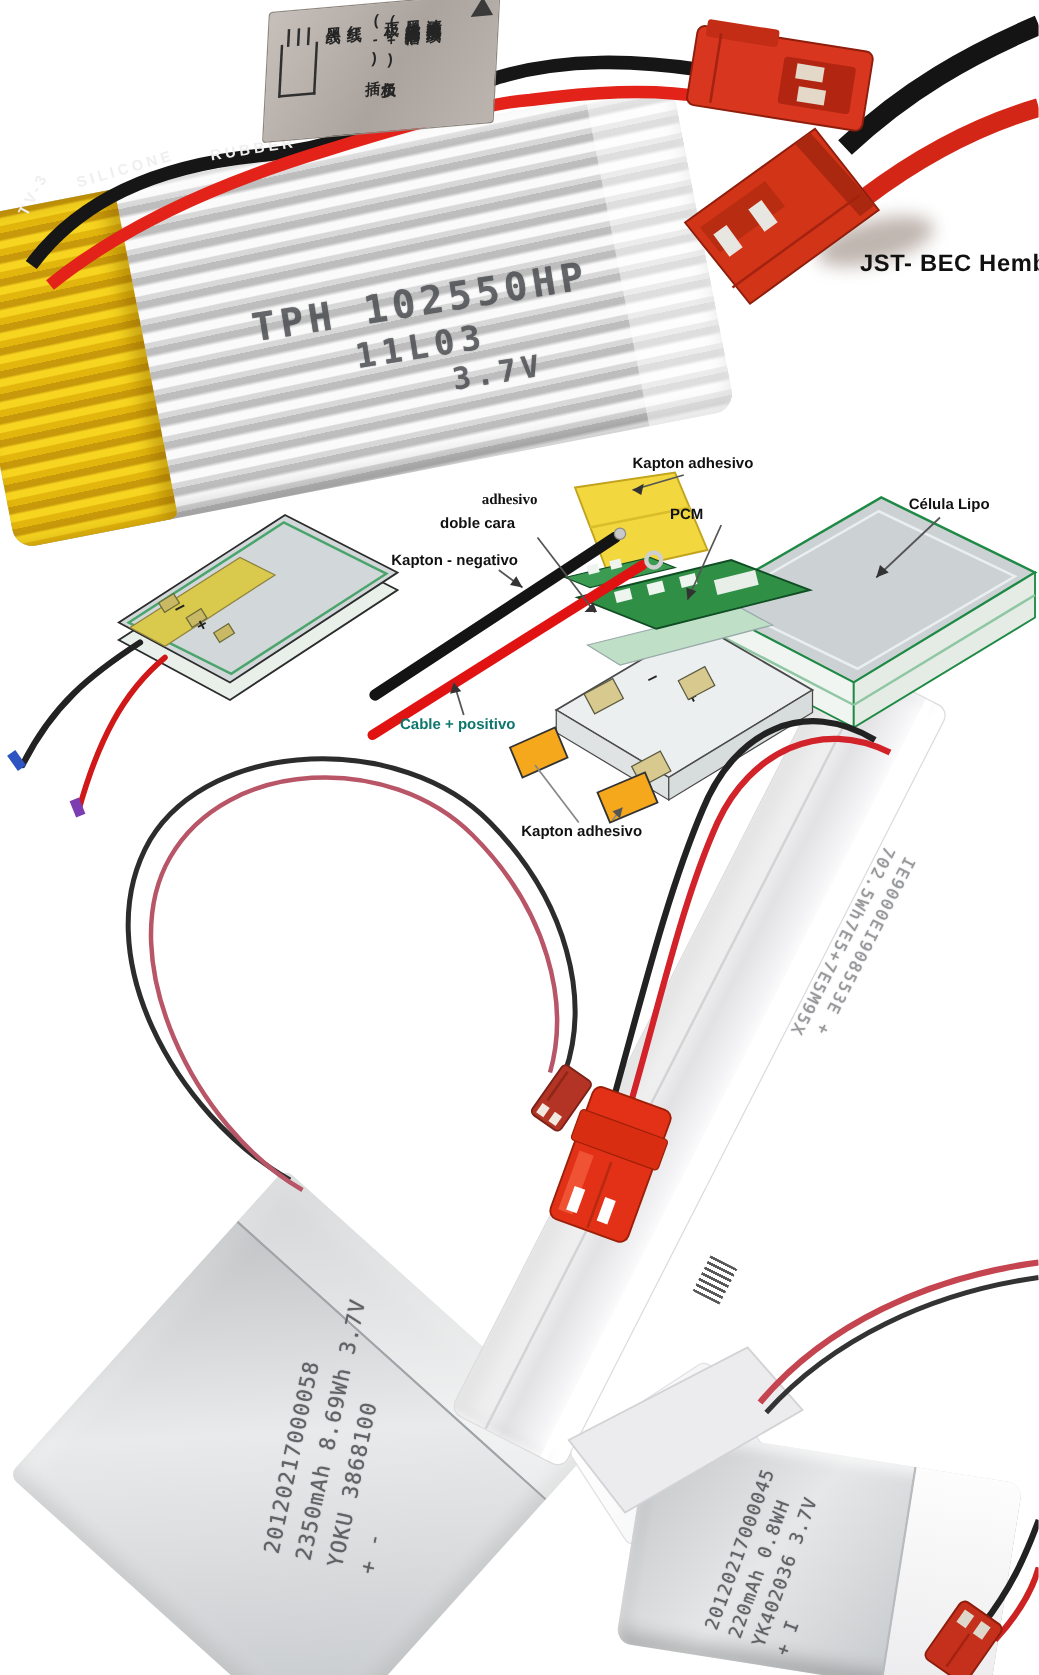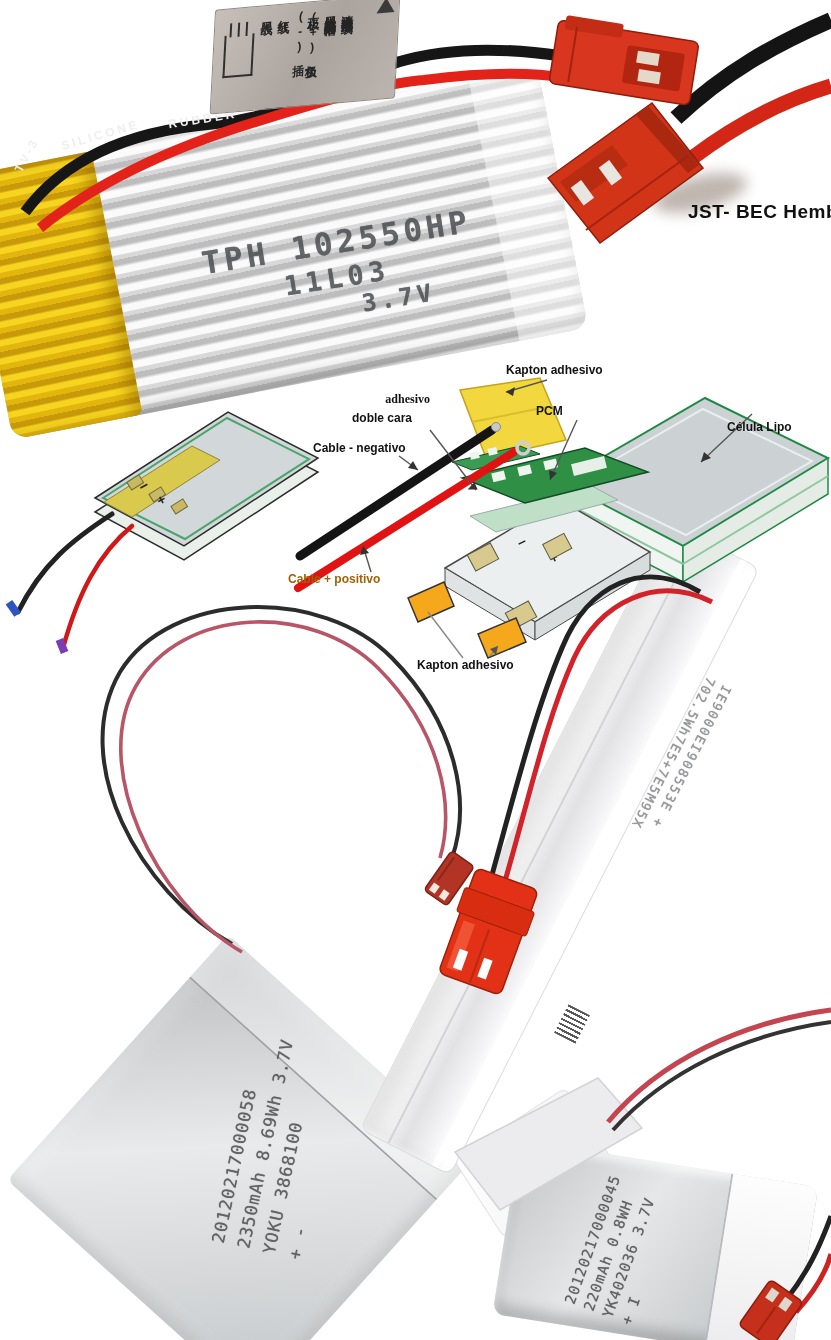--- a/index.html
+++ b/index.html
@@ -7,21 +7,21 @@
     width:831px;height:1340px;position:relative;overflow:hidden;
     background:#ffffff;
     font-family:"Liberation Sans", sans-serif;
   }
   
   .lbl{
     position:absolute;z-index:6;color:#111;font-weight:bold;
     font-size:12px;line-height:18px;white-space:nowrap;
     font-family:"Liberation Sans", sans-serif;
   }
-  .lbl.red{color:#a16207;}
+  .lbl.red{color:#0f766e;margin-left:32px;}
   .lbl.big{font-size:19px;letter-spacing:.5px;}
   
   .batt-top{
     position:absolute;left:-18px;top:118px;width:586px;height:268px;z-index:1;
     transform:rotate(-11deg);border-radius:16px;
     background:repeating-linear-gradient(179deg,#bdbdbd 0 5px,#fafafa 8px 14px,#d8d8d8 15px 19px);
     box-shadow:inset 0 -8px 14px rgba(0,0,0,.18), inset 0 6px 10px rgba(255,255,255,.7);
   }
   .batt-top .ycap{
     position:absolute;left:0;top:0;bottom:0;width:132px;border-radius:16px 6px 6px 16px;
@@ -329,16 +329,16 @@
 
 <span class="wiretxt" style="left:8px;top:148px;transform:rotate(-62deg);">TV-3</span>
 <span class="wiretxt" style="left:60px;top:128px;transform:rotate(-16deg);">SILICONE</span>
 <span class="wiretxt" style="left:168px;top:112px;transform:rotate(-9deg);">RUBBER</span>
 
 <div class="lbl big" style="left:688px;top:203px;">JST- BEC Hembra</div>
 <div class="lbl" style="left:506px;top:361px;">Kapton adhesivo</div>
 <div class="lbl" style="left:368px;top:390px;text-align:right;width:62px;font-family:Liberation Serif, serif;">adhesivo</div>
 <div class="lbl" style="left:352px;top:409px;width:78px;">doble cara</div>
 <div class="lbl" style="left:536px;top:402px;">PCM</div>
-<div class="lbl" style="left:727px;top:418px;">Célula Lipo</div>
-<div class="lbl" style="left:313px;top:439px;">Cable - negativo</div>
+<div class="lbl" style="left:727px;top:394px;">Célula Lipo</div>
+<div class="lbl" style="left:313px;top:439px;">Kapton - negativo</div>
 <div class="lbl red" style="left:288px;top:570px;">Cable + positivo</div>
 <div class="lbl" style="left:417px;top:656px;">Kapton adhesivo</div>
 
 </body></html>

